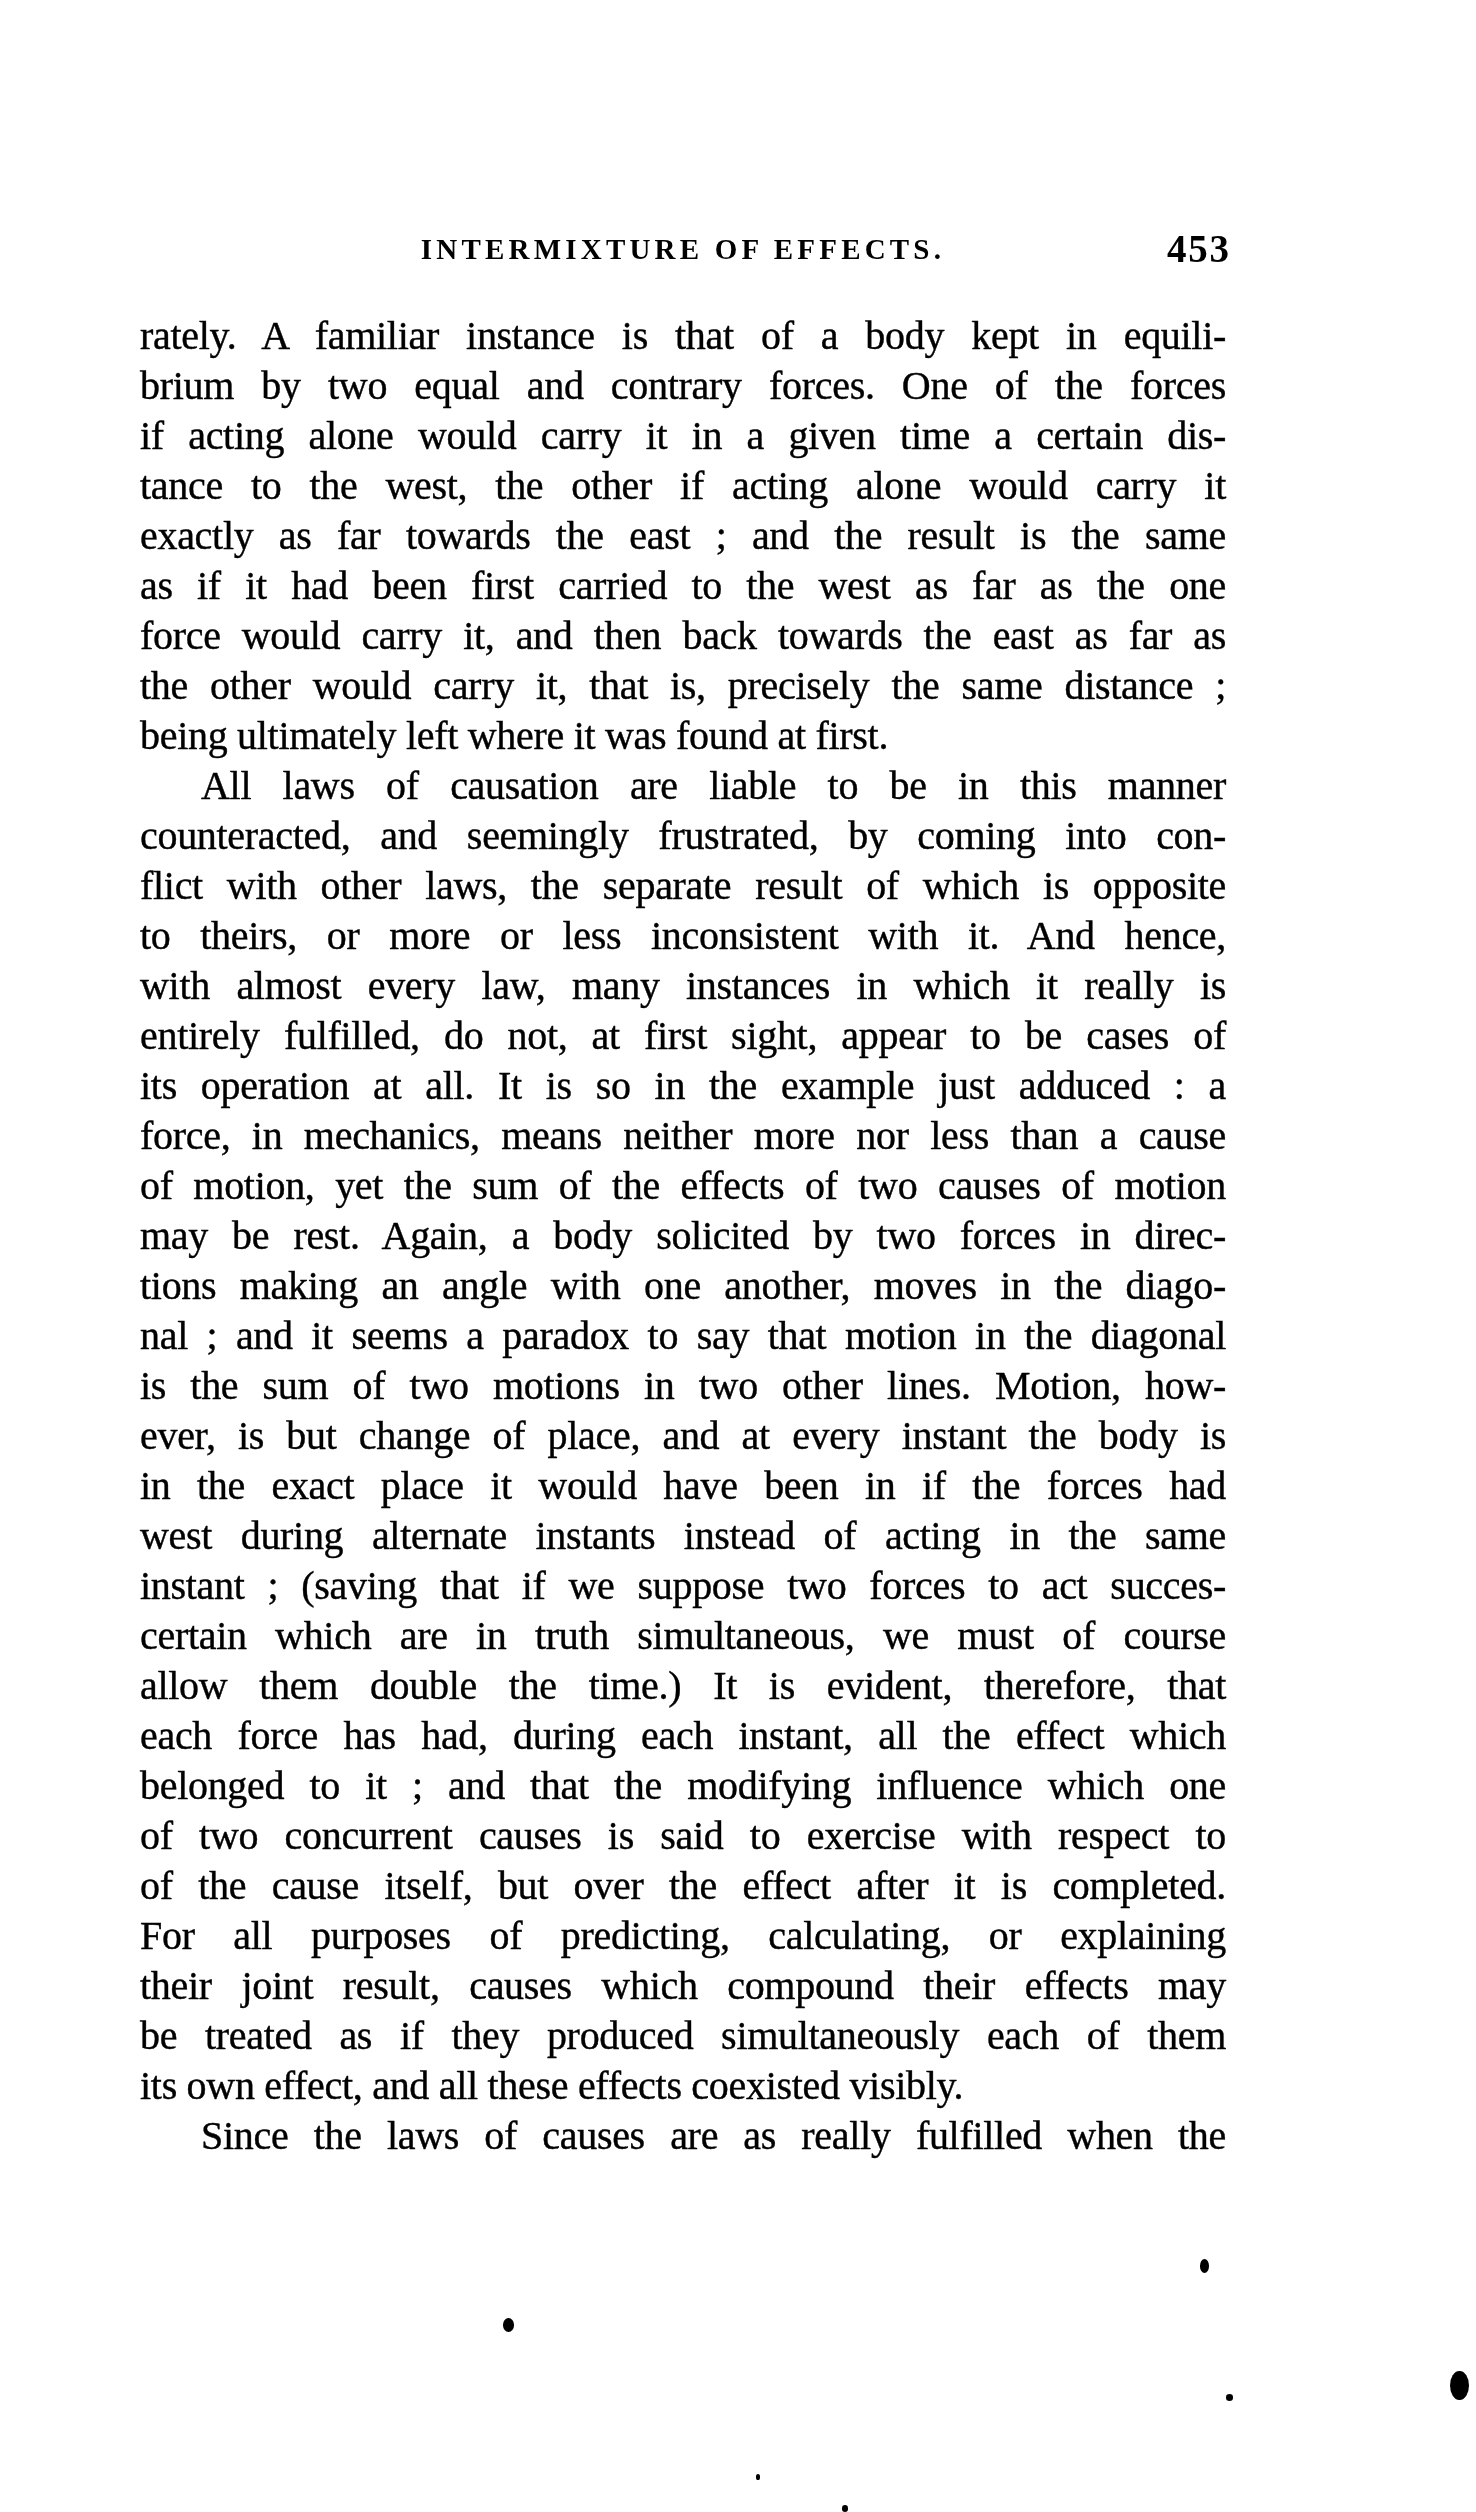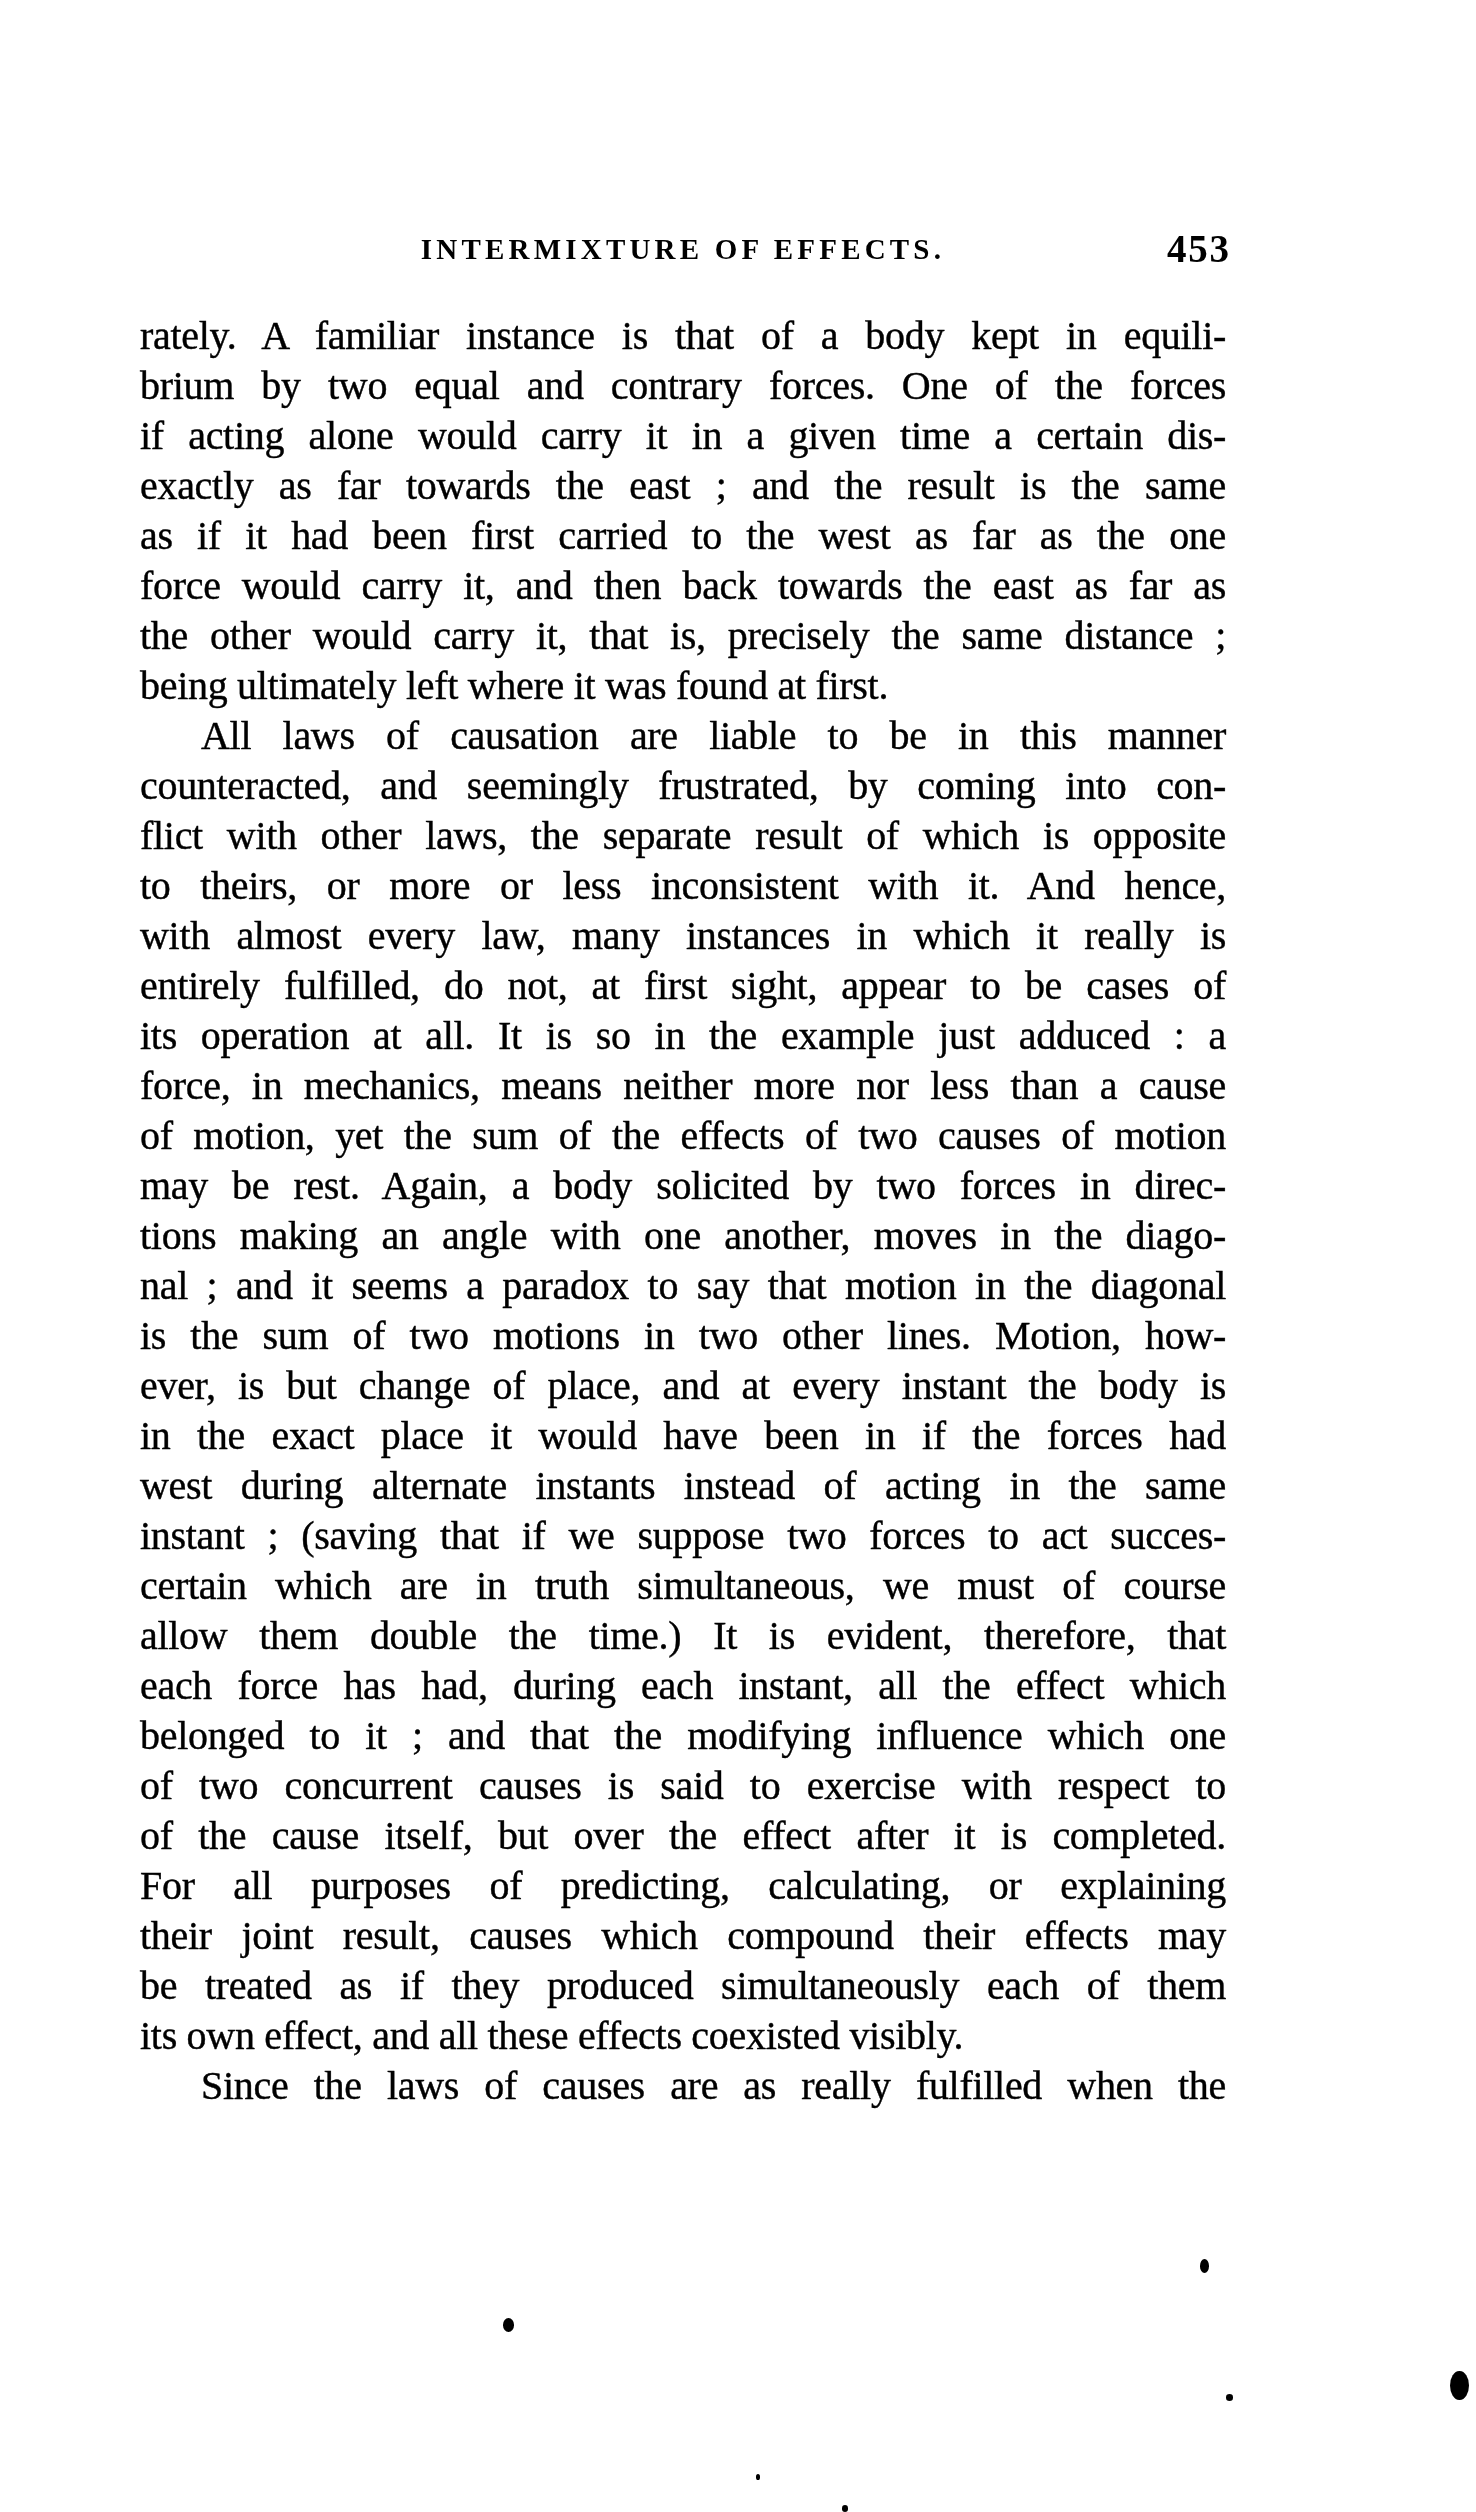--- a/index.html
+++ b/index.html
@@ -80,20 +80,21 @@
 
   <div class="running-header">
     <span class="header-title">INTERMIXTURE OF EFFECTS.</span>
     <span class="page-number">453</span>
   </div>
 
   <div class="text-block" id="text-block">
       <div class="line">rately.  A familiar instance is that of a body kept in equili-</div>
       <div class="line">brium by two equal and contrary forces.  One of the forces</div>
       <div class="line">if acting alone would carry it in a given time a certain dis-</div>
+      <div class="line">tance to the west, the other if acting alone would carry it</div>
       <div class="line">exactly as far towards the east ; and the result is the same</div>
       <div class="line">as if it had been first carried to the west as far as the one</div>
       <div class="line">force would carry it, and then back towards the east as far as</div>
       <div class="line">the other would carry it, that is, precisely the same distance ;</div>
       <div class="line flush-left">being ultimately left where it was found at first.</div>
       <div class="line indent">All laws of causation are liable to be in this manner</div>
       <div class="line">counteracted, and seemingly frustrated, by coming into con-</div>
       <div class="line">flict with other laws, the separate result of which is opposite</div>
       <div class="line">to theirs, or more or less inconsistent with it.  And hence,</div>
       <div class="line">with almost every law, many instances in which it really is</div>

